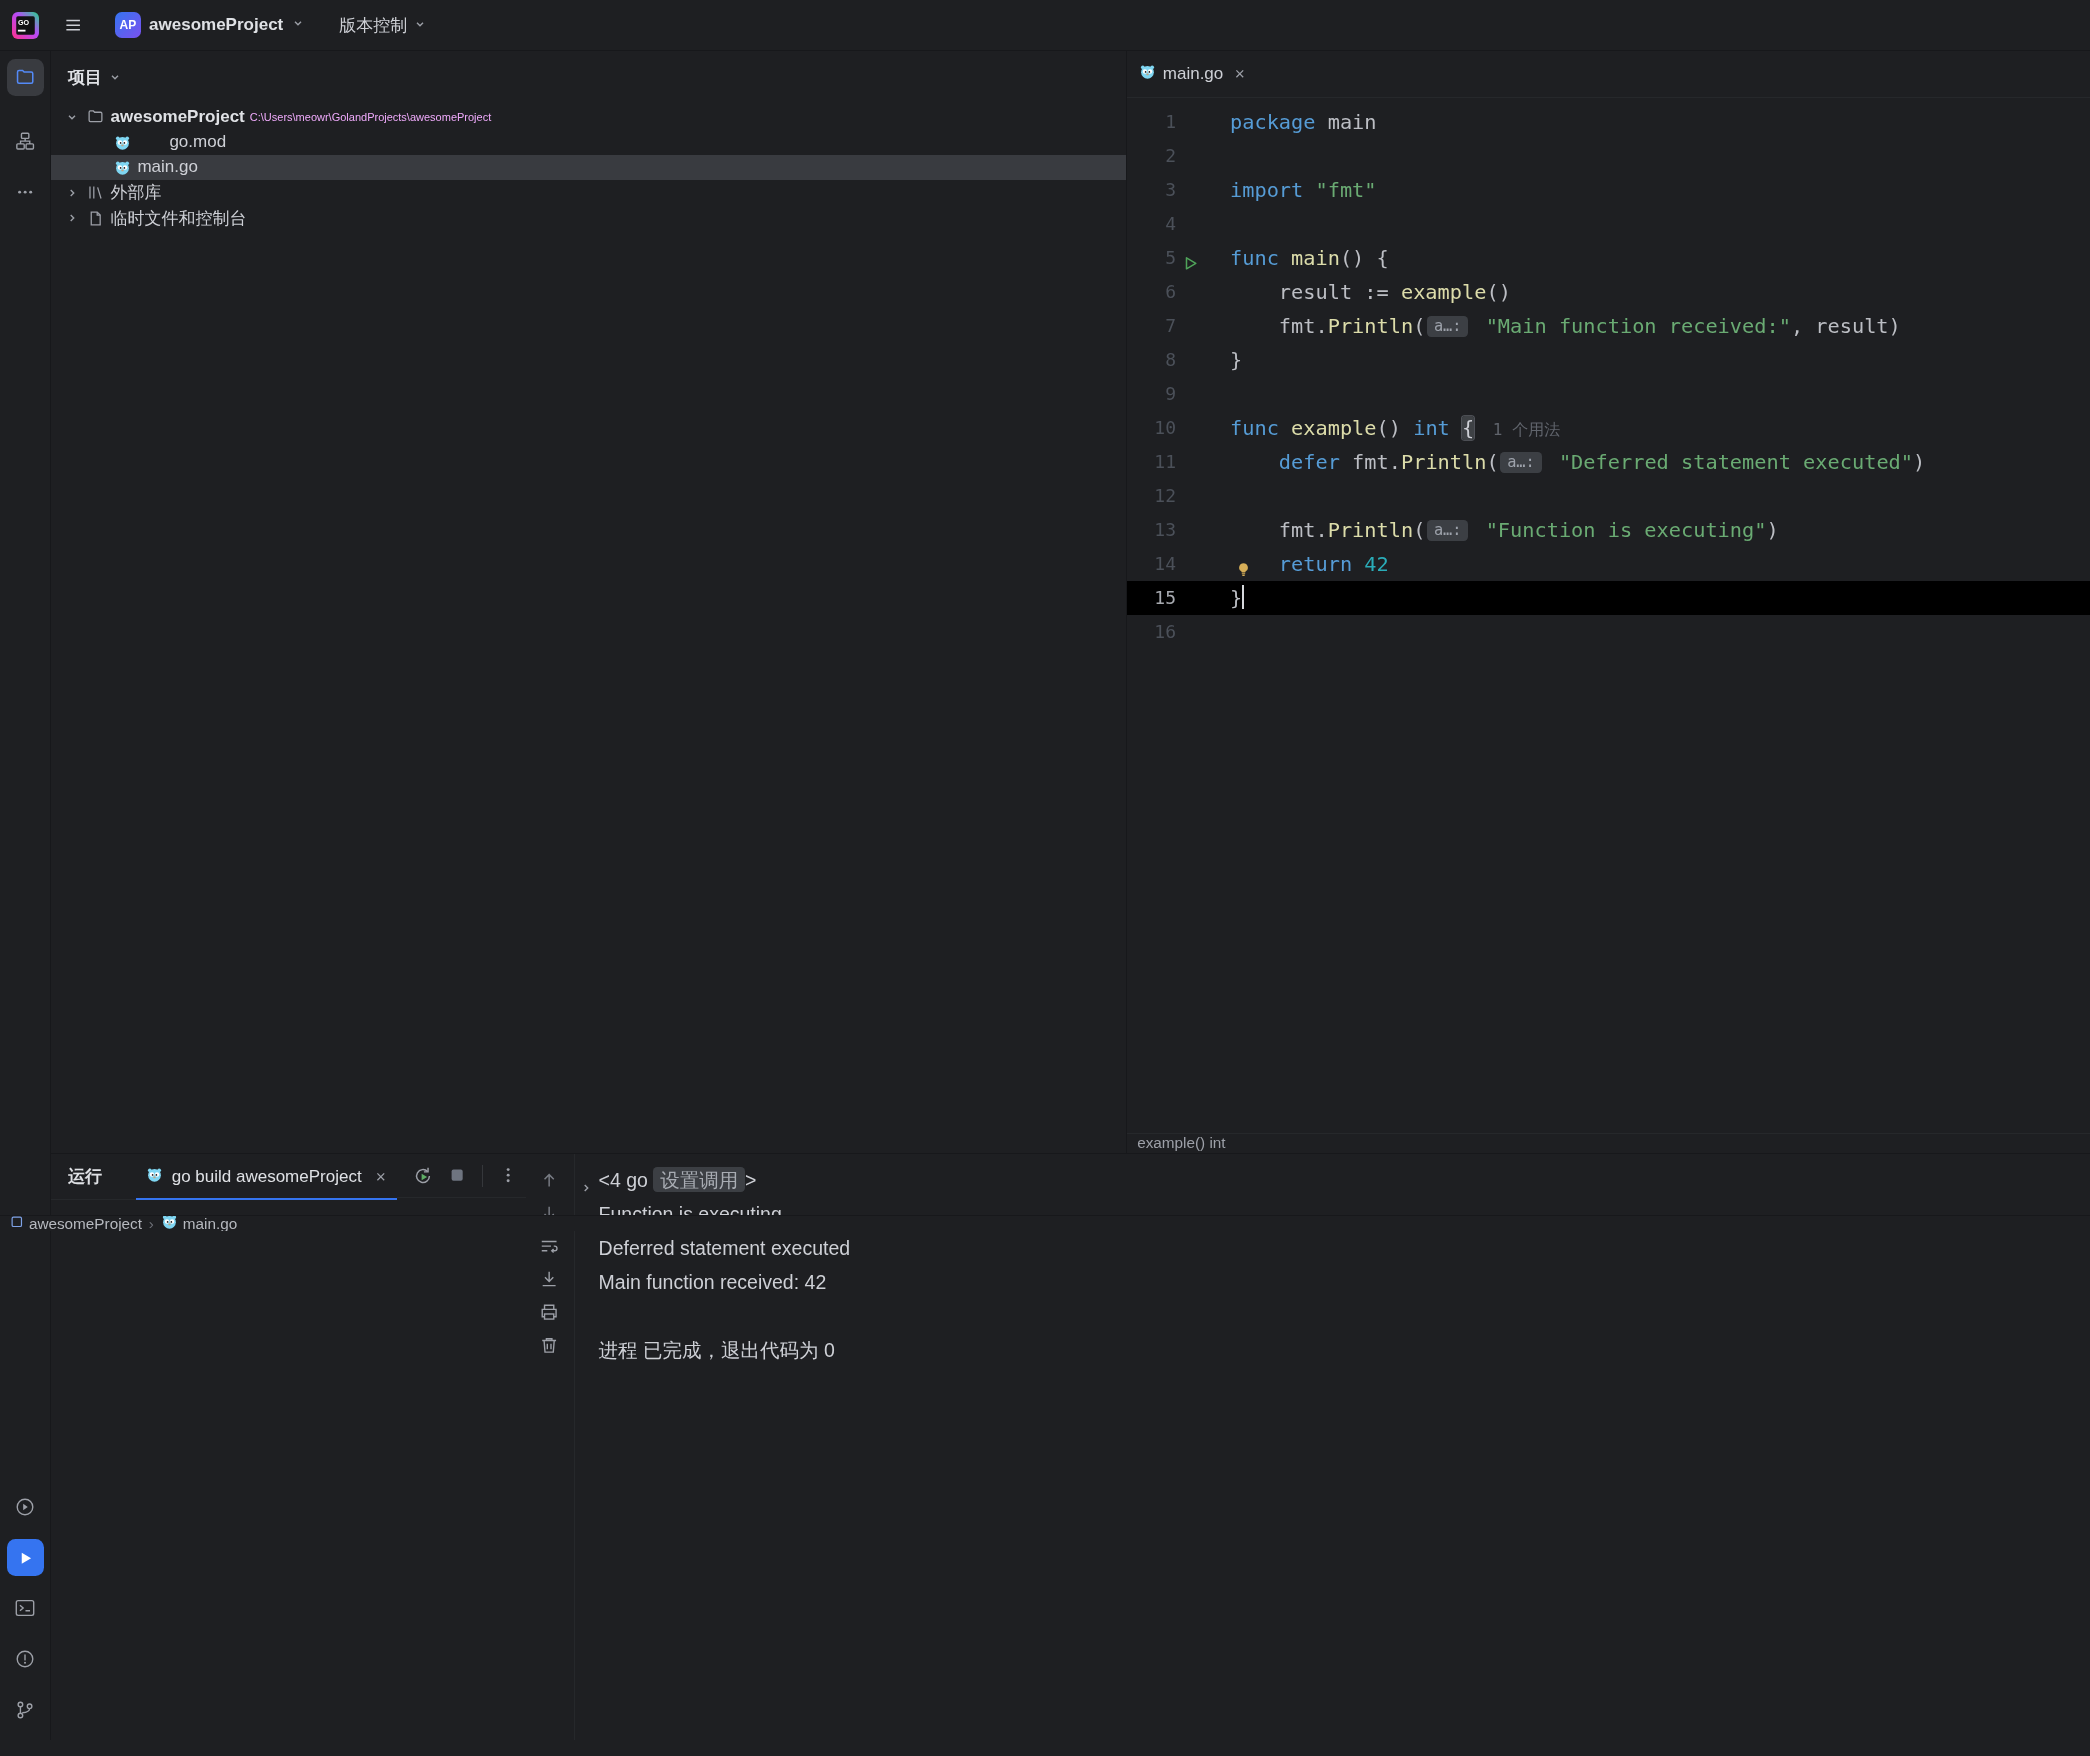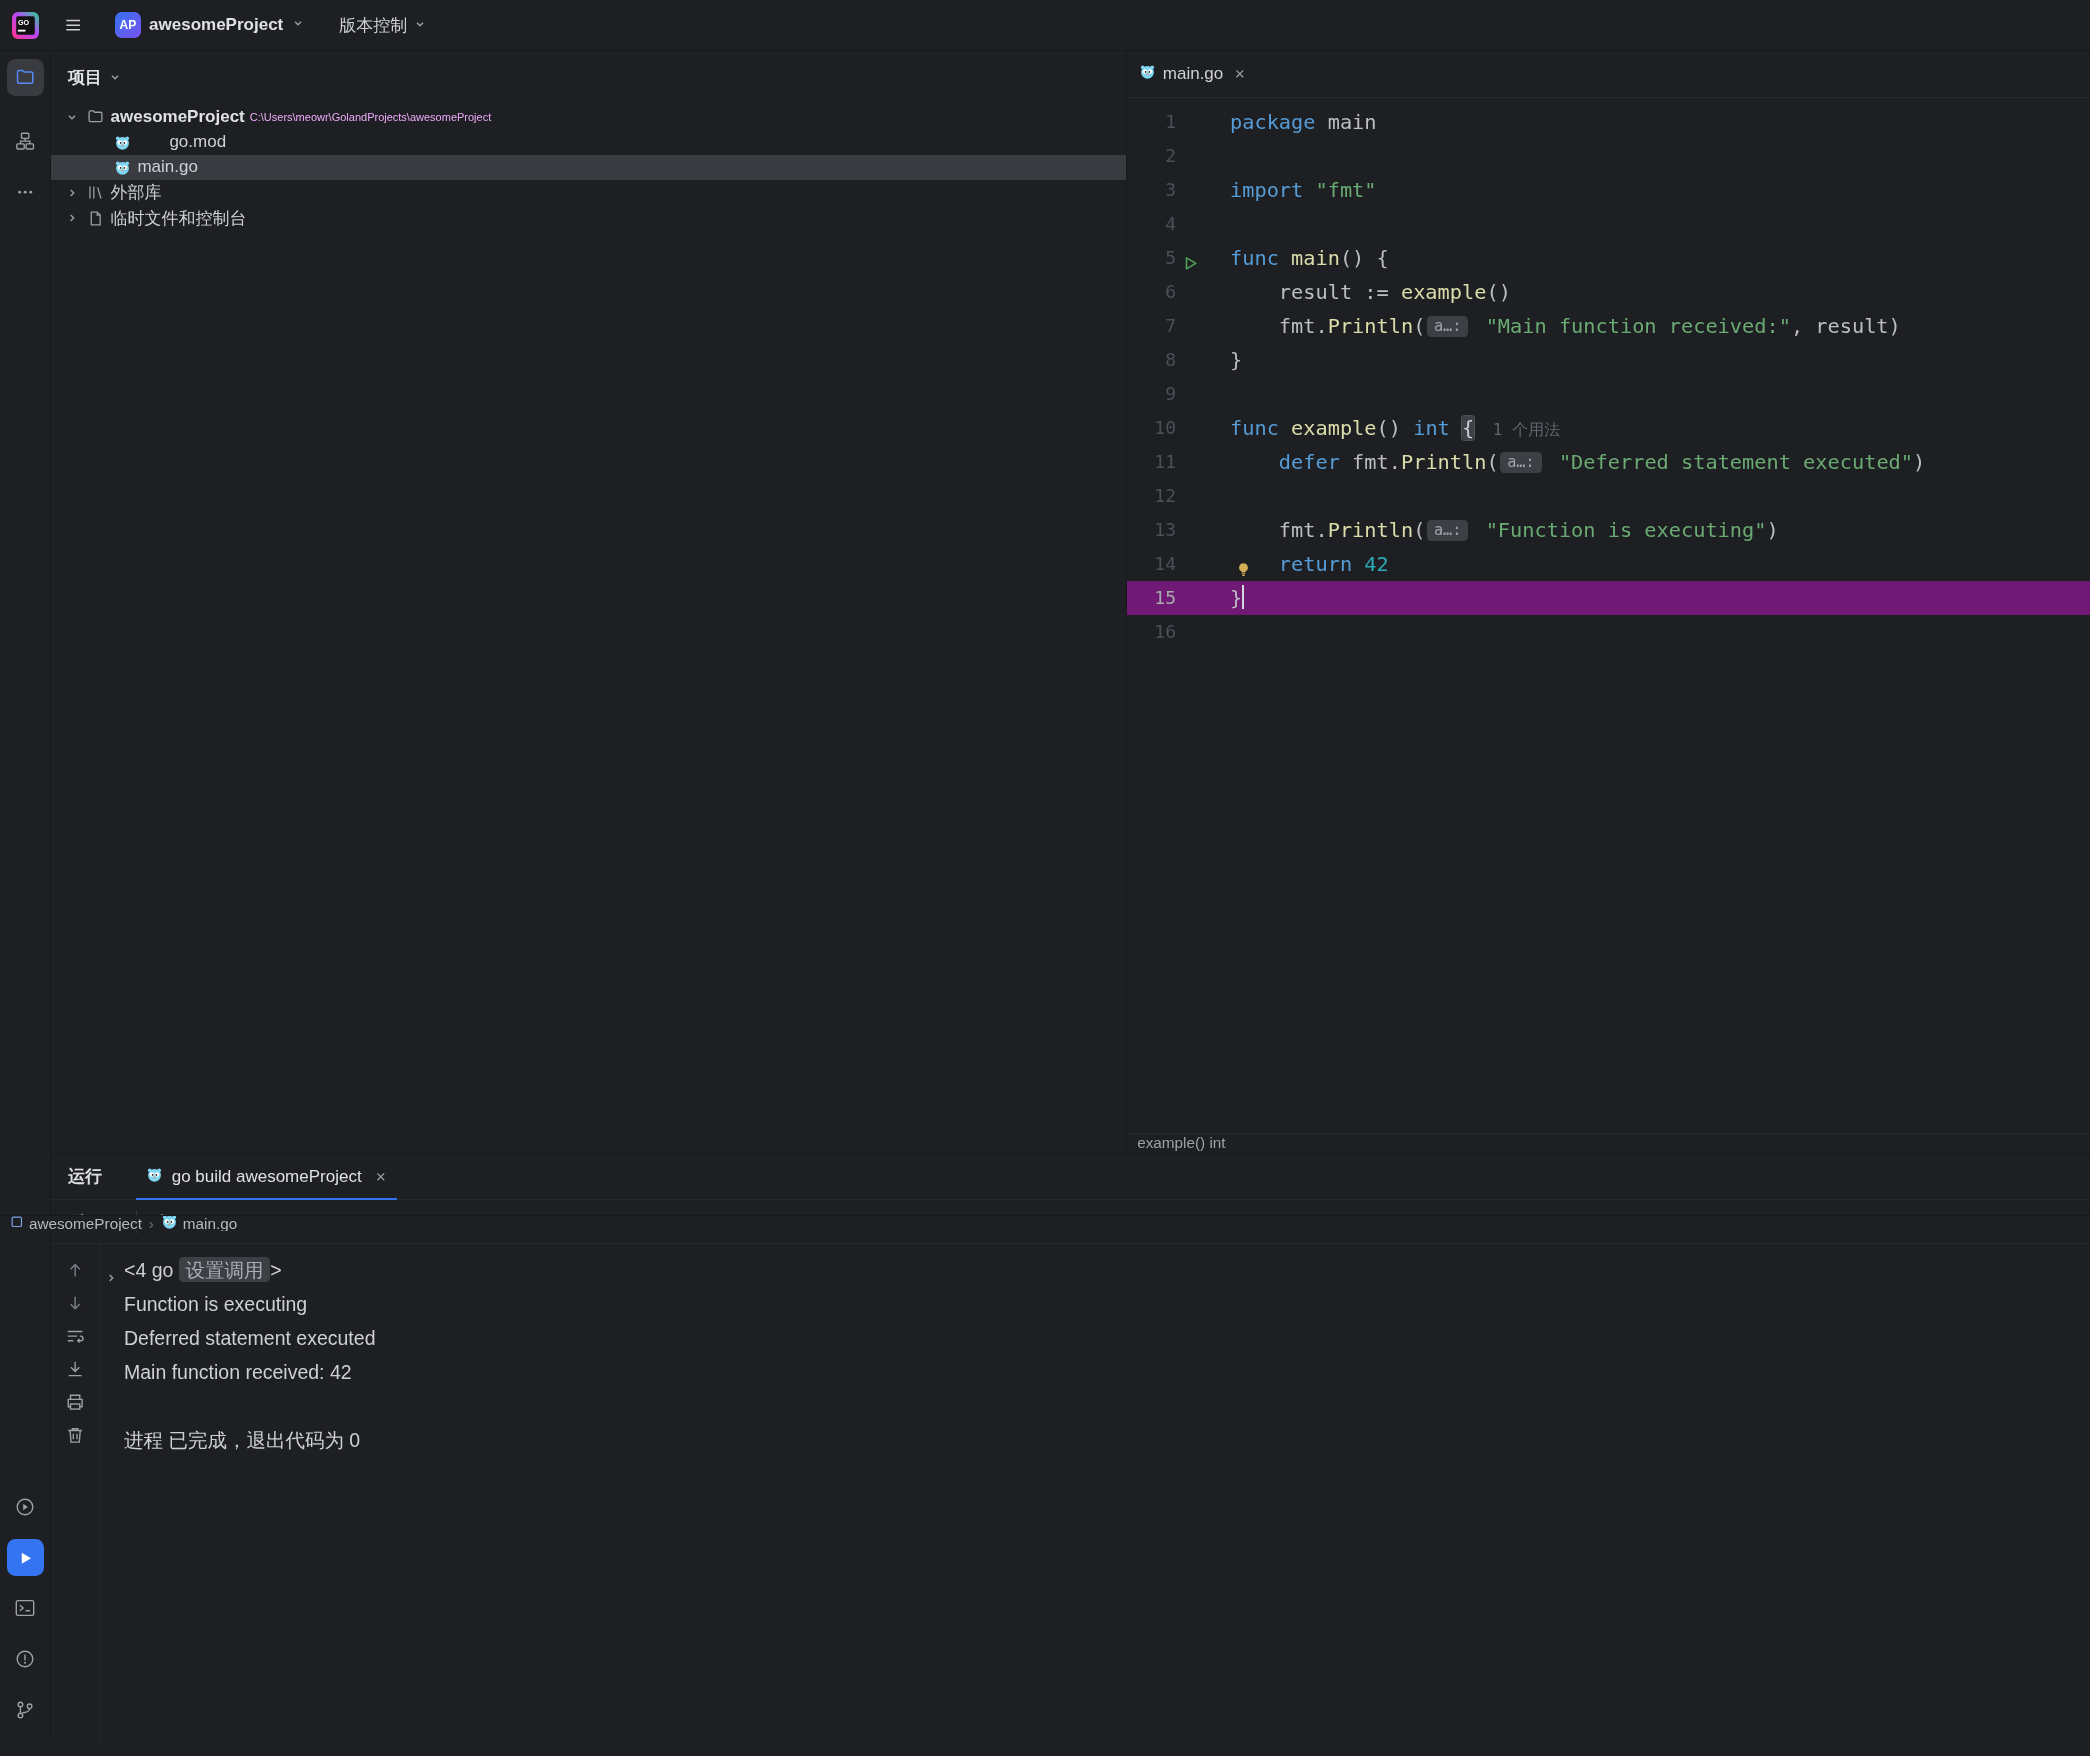--- a/index.html
+++ b/index.html
@@ -31,38 +31,38 @@
 .ticon{width:24px;display:flex;justify-content:center;margin-right:3.4px}
 .tlabel.b{font-weight:600;color:#DFE1E5}
 .tdetail{color:#f0abfc;font-size:11px;margin-left:5px}
 
 .editor{position:absolute;left:1127px;top:51px;width:963px;height:1102px;display:flex;flex-direction:column;background:#1E1F22}
 .tabbar{height:47px;display:flex;align-items:center;border-bottom:0.8px solid #26282B}
 .tab{height:47px;display:flex;align-items:center;gap:6.8px;padding:0 12px;font-size:17px;color:#CED0D6}
 .closebtn{display:flex;align-items:center;margin-left:3.4px}
 .code{position:relative;flex:1;padding-top:6.8px;font-family:"DejaVu Sans Mono",monospace;font-size:20.3px;overflow:hidden}
 .cline{position:relative;height:34px;line-height:34px;white-space:pre}
-.cline.cur{background:#701a75}
+.cline.cur{background:#000000}
 .lnum{position:absolute;left:0;top:0;width:49px;text-align:right;color:#4B5059;font-size:18px}
 .cline.cur .lnum{color:#A7AAB0}
 .gico{position:absolute;left:54px;top:7.6px}
 .bulb{position:absolute;left:108px;top:7.6px}
 .ltext{position:absolute;left:103px;top:0}
 .tk-kw{color:#569CD6}
 .tk-pl{color:#BCBEC4}
 .tk-str{color:#6AAB73}
 .tk-num{color:#2AACB8}
 .tk-fn{color:#DCDCAA}
 .tk-chip{background:#3C3F44;color:#9DA2AB;border-radius:4.2px;padding:1.7px 6.8px;font-size:15.3px;margin:0 5.1px 0 1.7px;line-height:17px;display:inline-block;vertical-align:1.7px}
 .tk-brace{background:#3E4145;box-shadow:0 0 0 0.8px #5C5F66;border-radius:2.5px}
 .tk-hint{color:#60646C;font-size:16px;padding-left:18.6px}
 .caret{display:inline-block;width:1.7px;height:24px;background:#D6D8DC;vertical-align:-4.2px}
 .hintbar{height:20.3px;border-top:0.8px solid #26282B;display:flex;align-items:center;padding-left:10.2px;font-size:15.3px;color:#9DA0A8}
 
-.run-panel{position:absolute;left:51px;top:1153px;width:2039px;height:587px;border-top:0.8px solid #17181B;display:flex;flex-direction:column;background:#1E1F22}
+.run-panel{position:absolute;left:51px;top:1153px;width:2039px;height:587px;border-top:0.8px solid #17181B;display:flex;flex-direction:row;background:#1E1F22}
 .run-header{height:46px;display:flex;align-items:center;padding-left:17px;border-bottom:0.8px solid #26282B}
 .run-title{font-size:17px;font-weight:600;color:#DFE1E5;margin-right:34px}
 .run-tab{position:relative;height:46px;display:flex;align-items:center;gap:8.5px;padding:0 10.2px;font-size:17px;color:#DFE1E5}
 .run-tab:after{content:"";position:absolute;left:0;right:0;bottom:-0.8px;height:2.5px;background:#3574F0}
 .run-toolbar{height:44px;display:flex;align-items:center;padding-left:8.5px;border-bottom:0.8px solid #26282B}
 .tbtn{width:34px;height:34px;border-radius:6.8px;display:flex;align-items:center;justify-content:center;background:none;border:none}
 .tsep{width:0.8px;height:22px;background:#35373B;margin:0 8.5px}
 .run-body{flex:1;display:flex;min-height:0}
 .console-toolbar{width:49px;border-right:0.8px solid #26282B;display:flex;flex-direction:column;align-items:center;padding-top:15.3px;gap:11px}
 .cbtn{width:22px;height:22px;display:flex;align-items:center;justify-content:center;background:none;border:none}

